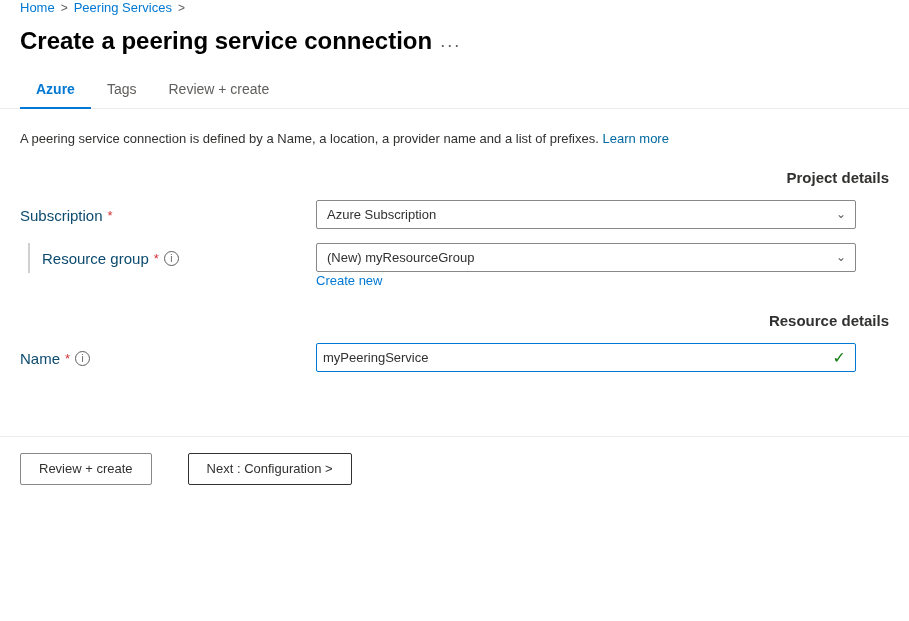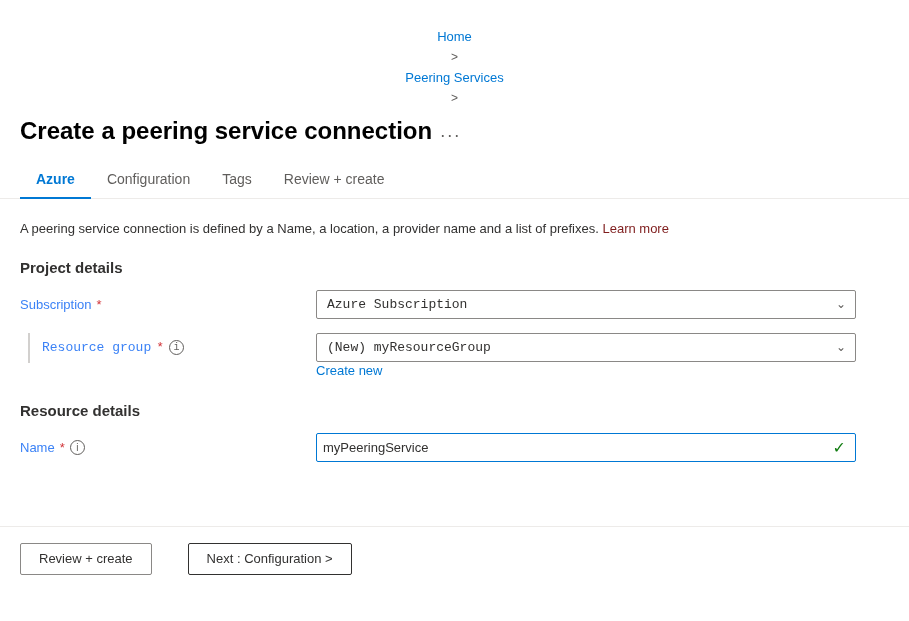--- a/index.html
+++ b/index.html
@@ -8,25 +8,24 @@
       font-size: 14px;
       color: #323130;
       background: #fff;
       width: 909px;
       min-height: 621px;
     }
 
     .breadcrumb {
       display: flex;
       align-items: center;
-      padding: 29px 20px 8px 20px;
+      padding: 0 20px 8px 20px;
       font-size: 13px;
       color: #0078d4;
       gap: 6px;
-      flex-direction: column;
     }
     .breadcrumb a {
       color: #0078d4;
       text-decoration: none;
     }
     .breadcrumb-sep {
       color: #605e5c;
       font-size: 12px;
     }
 
@@ -73,49 +72,50 @@
       padding: 20px 20px 20px 20px;
     }
 
     .info-text {
       font-size: 13px;
       color: #323130;
       margin-bottom: 20px;
       line-height: 1.5;
     }
     .info-text a {
-      color: #7f1d1d;
+      color: #0369a1;
       text-decoration: none;
     }
 
     .section-title {
       font-size: 15px;
       font-weight: 600;
       color: #323130;
       margin-bottom: 14px;
+      text-align: right;
     }
 
     .form-row {
       display: flex;
       align-items: flex-start;
       margin-bottom: 14px;
       gap: 16px;
     }
 
     .form-label-col {
       width: 280px;
       display: flex;
       align-items: center;
       gap: 5px;
       padding-top: 7px;
       flex-shrink: 0;
     }
     .form-label {
-      font-size: 13px;
-      color: #3b82f6;
+      font-size: 15px;
+      color: #0c4a6e;
     }
     .required-star {
       color: #d13438;
       font-size: 13px;
     }
     .info-icon {
       width: 15px;
       height: 15px;
       border-radius: 50%;
       border: 1px solid #605e5c;
@@ -139,21 +139,20 @@
     .dropdown-wrapper select {
       width: 100%;
       border: 1px solid #8a8886;
       border-radius: 2px;
       padding: 6px 36px 6px 10px;
       font-size: 13px;
       color: #323130;
       background: #fff;
       appearance: none;
       cursor: pointer;
-      font-family: Liberation Mono, monospace;
     }
     .dropdown-chevron {
       position: absolute;
       right: 10px;
       top: 50%;
       transform: translateY(-50%);
       pointer-events: none;
       color: #605e5c;
       font-size: 12px;
     }
@@ -171,21 +170,20 @@
       display: flex;
       align-items: flex-start;
       margin-bottom: 14px;
       gap: 16px;
     }
     .resource-group-label-col {
       width: 280px;
       display: flex;
       align-items: flex-start;
       flex-shrink: 0;
-      font-family: Liberation Mono, monospace;
     }
     .indent-bar {
       width: 2px;
       background: #d2d0ce;
       margin-right: 12px;
       margin-left: 8px;
       align-self: stretch;
       min-height: 30px;
     }
     .resource-group-label-inner {
@@ -269,21 +267,20 @@
   <span class="breadcrumb-sep">&gt;</span>
 </div>
 
 <div class="page-header">
   <h1 class="page-title">Create a peering service connection</h1>
   <span class="page-menu-dots">...</span>
 </div>
 
 <div class="tabs-container">
   <div class="tab active">Azure</div>
-  <div class="tab">Configuration</div>
   <div class="tab">Tags</div>
   <div class="tab">Review + create</div>
 </div>
 
 <div class="content">
 
   <p class="info-text">
     <span>A peering service connection is defined by a Name, a location, a provider name and a list of prefixes.</span>
     <a href="#">Learn more</a>
   </p>

